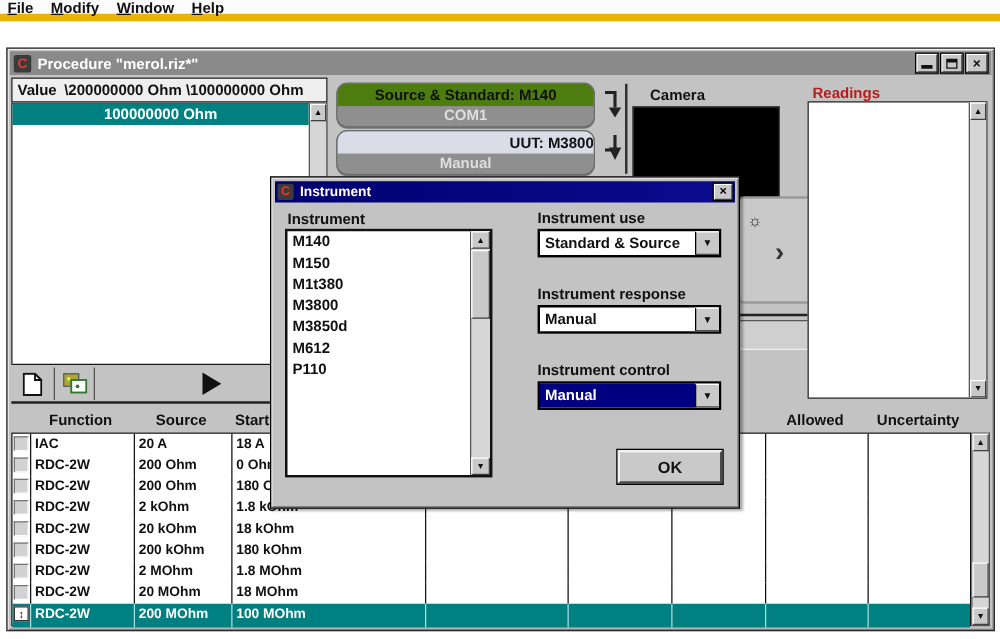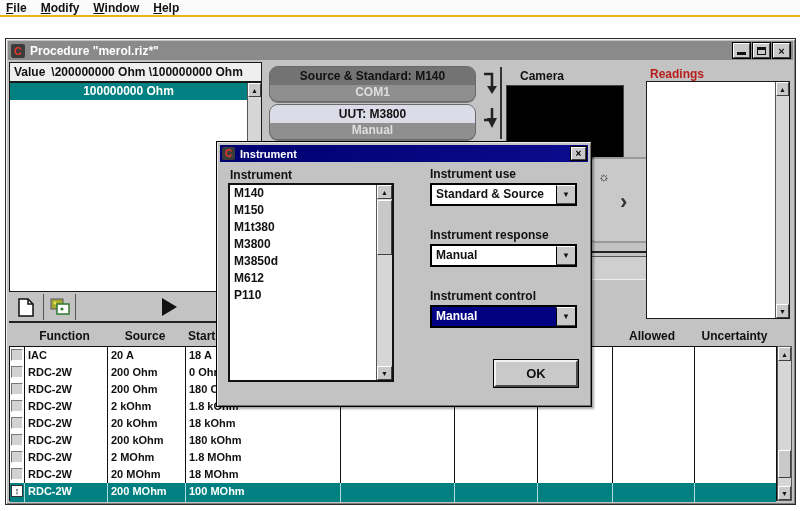--- a/index.html
+++ b/index.html
@@ -2,21 +2,21 @@
 <html><head>
 <meta charset="utf-8">
 <style>
   * { margin:0; padding:0; box-sizing:border-box; }
   html,body { background:#fff; }
   body { font-family:"Liberation Sans", sans-serif; }
   #screen { position:relative; width:800px; height:511px; background:#fff; overflow:hidden; }
 
   
   #menubar { position:absolute; left:0; top:0; width:800px; height:17px;
-    background:#fbfbfb; border-bottom:2px solid #eab308; display:flex; align-items:center; padding-left:6px; }
+    background:#fbfbfb; border-bottom:6px solid #eab308; display:flex; align-items:center; padding-left:6px; }
   .menu-item { font-size:12px; font-weight:bold; color:#111; margin-right:14px; cursor:default; }
   .menu-item u { text-decoration:underline; }
 
   
   #win { position:absolute; left:5px; top:38px; width:791px; height:467px;
     background:#c3c3c3; border:1px solid #2a2a2a;
     box-shadow: inset 1px 1px 0 #efefef, inset -1px -1px 0 #7d7d7d; }
   #win-titlebar { position:absolute; left:2px; top:2px; right:2px; height:19px;
     background:#8a8a8a; display:flex; align-items:center; padding:0 3px; }
   .app-icon { width:14px; height:14px; background:#3b3b3b; border-radius:2px; color:#e8392b;
@@ -55,22 +55,22 @@
   .play-tri { width:0; height:0; border-top:9px solid transparent; border-bottom:9px solid transparent;
     border-left:15px solid #111; }
   #toolbar-underline { position:absolute; left:3px; top:282px; width:253px; height:2px; background:#222; }
 
   
   .duo-btn { position:absolute; left:263px; width:207px; border:1px solid #6a6a6a; border-radius:9px;
     overflow:hidden; background:#8f8f8f; box-shadow:0 1px 0 #777; }
   .duo-top { height:18px; font-size:12px; font-weight:bold; color:#111; text-align:center; line-height:18px; }
   .duo-bottom { height:16px; background:#8f8f8f; color:#dedede; font-size:12px; font-weight:bold;
     text-align:center; line-height:15px; }
-  #src-btn { top:27px; } #src-btn .duo-top { background:#737373; }
-  #uut-btn { top:65px; } #uut-btn .duo-top { background:#dcdce8; }
+  #src-btn { top:27px; } #src-btn .duo-top { background:#4d7c0f; }
+  #uut-btn { top:65px; } #uut-btn .duo-top { background:#dcdce8;text-align:right; }
   .hook-arrow { position:absolute; left:474px; width:20px; height:28px; }
   #sep-vline { position:absolute; left:494px; top:28px; width:2px; height:72px; background:#333; }
 
   
   #camera-label { position:absolute; left:514px; top:30px; font-size:12px; font-weight:bold; color:#111; }
   #camera-box { position:absolute; left:500px; top:46px; width:118px; height:96px; background:#000; border:1px solid #444; }
   #cam-ctrl { position:absolute; left:584px; top:118px; width:64px; height:86px; background:#c9c9c9;
     border:2px solid #9a9a9a; border-radius:5px; }
   #cam-ctrl .sun { position:absolute; left:6px; top:10px; font-size:13px; color:#222; }
   #cam-ctrl .chev { position:absolute; left:28px; top:30px; font-size:22px; font-weight:bold; color:#333; }

